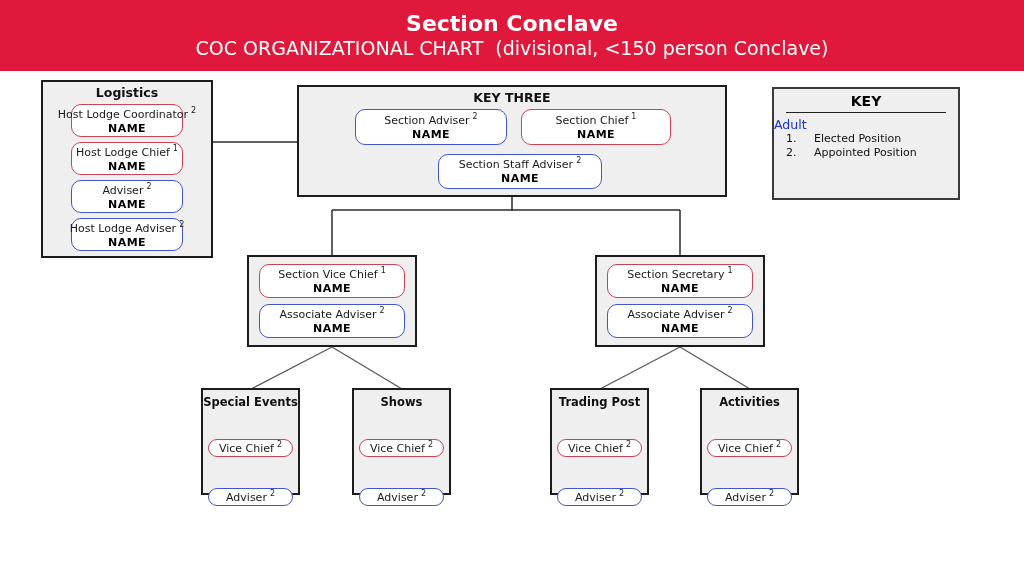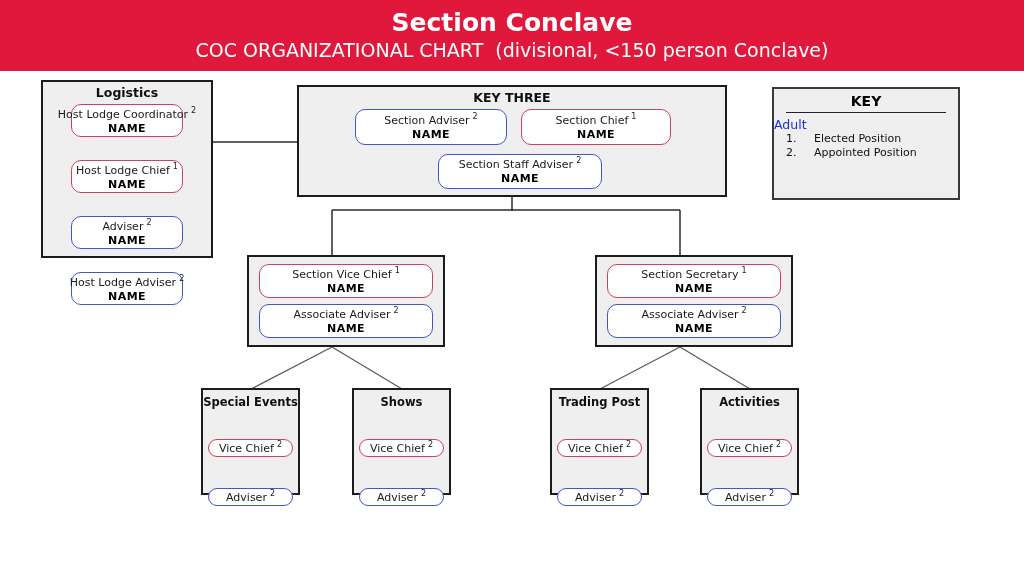--- a/index.html
+++ b/index.html
@@ -8,21 +8,21 @@
     font-family:"DejaVu Sans","Liberation Sans",sans-serif;
   }
   .connectors{position:absolute;left:0;top:0;width:1024px;height:576px;pointer-events:none;}
 
   
   .banner{
     position:absolute;left:0;top:0;width:1024px;height:71px;
     background:var(--banner-red,#e0193c);color:#fff;
     display:flex;flex-direction:column;align-items:center;justify-content:center;gap:1px;
   }
-  .banner-title{font-size:25px;font-weight:bold;line-height:1.15;text-align:right;}
+  .banner-title{font-size:22px;font-weight:bold;line-height:1.15;text-align:right;}
   .banner-subtitle{font-size:19px;line-height:1.2;white-space:pre;}
 
   
   .panel{
     position:absolute;background:var(--panel-fill,#efefef);
     border:2px solid #1c1c1c;box-sizing:border-box;
   }
   .panel-title{
     text-align:center;font-weight:bold;font-size:12.5px;color:#101010;
     padding-top:3px;line-height:1.3;
@@ -35,42 +35,42 @@
     line-height:1.3;text-align:center;
   }
   .pos.youth{border-color:var(--youth-border,#cc4256);}
   .pos.adult{border-color:var(--adult-border,#4156cd);}
   .pos-title{font-size:11px;color:#1a1a1a;white-space:nowrap;}
   .pos-title sup{font-size:8px;margin-left:3px;}
   .pos-name{font-size:11px;font-weight:bold;color:#000;letter-spacing:.4px;}
 
   
   .logistics{left:41px;top:80px;width:172px;height:178px;display:flex;flex-direction:column;}
-  .logistics .stack{display:flex;flex-direction:column;gap:23px;padding:3px 28px 0;}
+  .logistics .stack{display:flex;flex-direction:column;gap:5px;padding:3px 28px 0;}
   .logistics .pos{height:33px;}
 
   
   .keythree{left:297px;top:85px;width:430px;height:112px;}
   .keythree .pos{position:absolute;}
   .kt-adviser{left:56px;top:22px;width:152px;height:36px;}
   .kt-chief{left:222px;top:22px;width:150px;height:36px;}
   .kt-staff{left:139px;top:67px;width:164px;height:35px;}
 
   
   .legend{left:772px;top:87px;width:188px;height:113px;border-color:#3a3a3a;padding:4px 0 0;}
   .legend-title{text-align:center;font-weight:bold;font-size:14px;color:#000;}
   .legend-rule{border:0;border-top:1.4px solid #222;margin:3px 12px 5px;}
   .legend-youth{font-size:12.5px;padding-left:10px;color:var(--youth-text,#e01322);line-height:1.15;}
   .legend-adult{font-size:12.5px;padding-left:0;color:var(--adult-text,#1b2ee0);line-height:1.15;}
   .legend-item{display:flex;font-size:11px;color:#111;padding-left:12px;line-height:1.25;}
   .legend-item:first-of-type{margin-top:9px;}
   .legend-num{width:28px;}
 
   
-  .midgroup{width:198px;height:92px;display:flex;flex-direction:column;gap:6px;padding:7px 10px 0;top:255px;}
+  .midgroup{width:170px;height:92px;display:flex;flex-direction:column;gap:6px;padding:7px 10px 0;top:255px;}
   .vicechief{left:247px;}
   .secretary{left:595px;}
   .midgroup .pos{height:34px;}
 
   
   .committee{top:388px;width:99px;height:107px;display:flex;flex-direction:column;align-items:center;gap:22px;}
   .committee .panel-title{font-size:11.5px;padding-top:5px;}
   .committee .pos{width:85px;height:32px;margin-top:7px;}
   .committee .pos + .pos{margin-top:9px;}
   .c-special{left:201px;}

